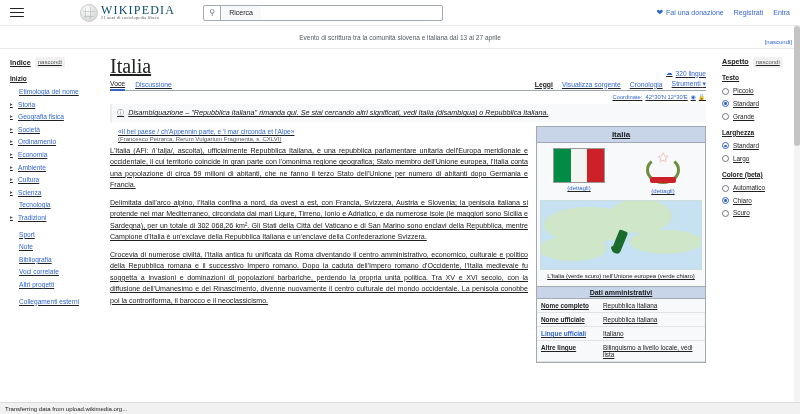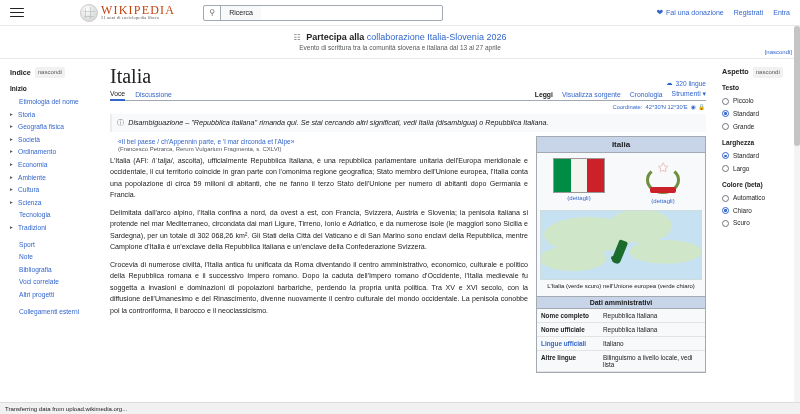--- a/index.html
+++ b/index.html
@@ -28,21 +28,21 @@
     border:1px solid #ccc; position:relative; overflow:hidden;
   }
   .logo-globe:before{
     content:""; position:absolute; inset:2px; border-radius:50%;
     background:
       repeating-linear-gradient(0deg, transparent 0 2px, #9aa 2px 2.6px),
       repeating-linear-gradient(90deg, transparent 0 2px, #9aa 2px 2.6px);
     opacity:.5;
   }
   .logo-text { line-height:1.05; }
-  .logo-word { font-family:"Liberation Serif", serif; font-size:12px; letter-spacing:1.2px; color:#c2410c;}
+  .logo-word { font-family:"Liberation Serif", serif; font-size:12px; letter-spacing:1.2px; color:#0c4a6e;}
   .logo-tag { font-family:"Liberation Serif", serif; font-size:4.4px; color:#54595d; letter-spacing:.2px;}
   .search-wrap {
     flex: 0 0 240px; margin-left: 18px; display:flex;
     border:1px solid #a2a9b1; border-radius:2px; height:16px; overflow:hidden; background:#fff;
   }
   .search-wrap .mag { width:16px; display:flex; align-items:center; justify-content:center; color:#72777d; font-size:8px;}
   .search-wrap input {
     border:0; outline:none; flex:1; font-size:7px; color:#72777d;
     font-family:"Liberation Sans", sans-serif; background:transparent;
   }
@@ -57,21 +57,21 @@
   .banner {
     border-bottom:1px solid #e8e8e8; padding:6px 0 7px 0; text-align:center; position:relative;
     background:#fff;
   }
   .banner-line1 { font-size:9px; }
   .banner-line1 b { font-weight:bold; }
   .banner-line2 { font-size:6.5px; color:#54595d; margin-top:2px; }
   .banner-hide { position:absolute; right:8px; bottom:3px; font-size:6px; color:#3366cc; }
   .banner-icon { color:#72777d; font-size:8px; margin-right:3px; }
 
-  .body-wrap { display:flex; height: calc(414px - 26px - 38px); }
+  .body-wrap { display:flex; height: calc(414px - 26px - 38px); text-decoration: underline; }
 
   
   .side-l {
     width: 100px; flex:0 0 100px; padding: 8px 6px 0 10px; font-size:6.6px; line-height:1.55;
     border-right:1px solid transparent;
   }
   .side-l .toc-head { display:flex; align-items:center; gap:4px; margin-bottom:5px;}
   .side-l .toc-head b { font-size:7.2px; font-weight:bold; }
   .side-l .toc-head span.hide { font-size:6px; color:#54595d; background:#f1f1f1; padding:1px 3px; border-radius:2px;}
   .toc-item { padding:1.2px 0 1.2px 0; color:#3366cc; display:flex; gap:3px; }
@@ -226,25 +226,20 @@
     <span class="donate">
       <span class="heart">❤</span>
       <span>Fai una donazione</span>
     </span>
     <a href="#">Registrati</a>
     <a href="#">Entra</a>
   </div>
 </div>
 
 <div class="banner">
-  <div class="banner-line1">
-    <span class="banner-icon">☷</span>
-    <b>Partecipa alla </b>
-    <a href="#">collaborazione Italia-Slovenia 2026</a>
-  </div>
   <div class="banner-line2">Evento di scrittura tra la comunità slovena e italiana dal 13 al 27 aprile</div>
   <a href="#" class="banner-hide">[nascondi]</a>
 </div>
 
 <div class="body-wrap">
 
   <div class="side-l">
     <div class="toc-head">
       <b>Indice</b>
       <span class="hide">nascondi</span>

